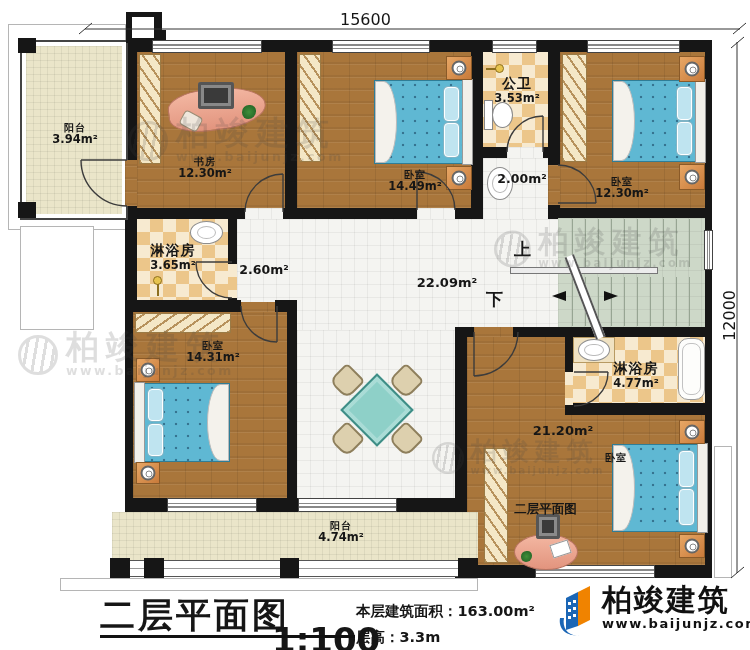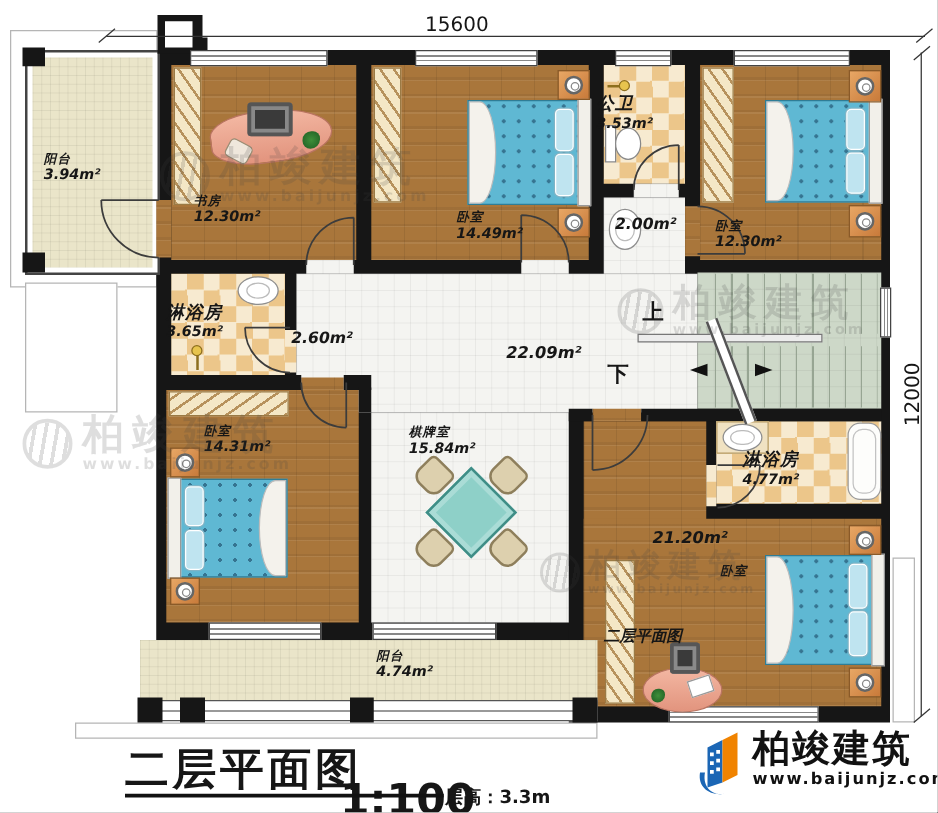--- a/index.html
+++ b/index.html
@@ -39,21 +39,21 @@
   .ns{background:linear-gradient(135deg,#e8a765,#c87a3a);border:1px solid #8a5a28;box-sizing:border-box;}
   .lamp{position:absolute;left:50%;top:50%;width:15px;height:15px;transform:translate(-50%,-50%);
     background:#fff;border:2px solid #666;border-radius:50%;box-sizing:border-box;}
   .lamp:after{content:"";position:absolute;left:3px;top:3px;width:5px;height:5px;border:1px solid #888;border-radius:50%;}
   .sink{background:#fff;border:1.5px solid #8e8e8e;border-radius:50%;box-sizing:border-box;}
   .sink:after{content:"";position:absolute;left:18%;top:18%;right:18%;bottom:18%;border:1px solid #bbb;border-radius:50%;}
   .tub{background:#fdfdfb;border:1.5px solid #9a9a9a;border-radius:10px;box-sizing:border-box;}
   .tub:after{content:"";position:absolute;left:3px;top:4px;right:3px;bottom:4px;border:1px solid #c2c2c2;border-radius:8px;}
   .chair{background:#ddd0ae;border:2px solid #8e7f5c;border-radius:5px 5px 9px 9px;box-sizing:border-box;transform:rotate(45deg);}
   
-  .rlabel{position:absolute;line-height:1.12;z-index:30;font-style:italic;}
+  .rlabel{position:absolute;text-align:center;line-height:1.12;z-index:30;}
   .rname{font-size:10px;font-weight:bold;letter-spacing:1px;white-space:nowrap;}
   .rarea{font-size:11.5px;font-weight:bold;white-space:nowrap;}
   .dirlabel{position:absolute;font-size:17px;font-weight:bold;z-index:30;}
   .dim{position:absolute;font-size:16px;font-weight:normal;z-index:30;}
   .wm{position:absolute;display:flex;align-items:center;gap:8px;opacity:.17;z-index:35;color:#444;pointer-events:none;}
   .wm .circ{width:40px;height:40px;border:3px solid #444;border-radius:50%;box-sizing:border-box;flex:0 0 auto;
     background:repeating-linear-gradient(100deg,transparent 0 6px,#444 6px 9px);}
   .wm .t1{font-size:33px;font-weight:bold;letter-spacing:7px;white-space:nowrap;line-height:1;}
   .wm .t2{font-size:12.5px;font-weight:bold;letter-spacing:2.5px;white-space:nowrap;line-height:1.3;}
   .footer-title{position:absolute;left:100px;top:592px;font-size:35px;font-weight:bold;letter-spacing:3px;z-index:40;}
@@ -287,24 +287,20 @@
   <div class="rlabel" style="left:233px;top:263px;width:62px;">
     <div class="rarea" style="font-size:12.5px;">2.60m²</div>
   </div>
   <div class="rlabel" style="left:405px;top:276px;width:84px;">
     <div class="rarea" style="font-size:13px;">22.09m²</div>
   </div>
   <div class="rlabel" style="left:163px;top:340px;width:100px;">
     <div class="rname">卧室</div>
     <div class="rarea">14.31m²</div>
   </div>
-  <div class="rlabel" style="left:327px;top:341px;width:100px;">
-    <div class="rname">棋牌室</div>
-    <div class="rarea">15.84m²</div>
-  </div>
   <div class="rlabel" style="left:594px;top:361px;width:84px;">
     <div class="rname" style="font-size:14px;">淋浴房</div>
     <div class="rarea">4.77m²</div>
   </div>
   <div class="rlabel" style="left:522px;top:424px;width:82px;">
     <div class="rarea" style="font-size:13px;">21.20m²</div>
   </div>
   <div class="rlabel" style="left:576px;top:452px;width:80px;">
     <div class="rname">卧室</div>
   </div>
@@ -341,20 +337,23 @@
     <div class="circ"></div>
     <div>
         <div class="t1">柏竣建筑</div>
          <div class="t2">www.baijunjz.com</div>
       </div>
   </div>
 
   <div class="footer-title">二层平面图</div>
   <div class="footer-scale">1:100</div>
   <div class="footer-line"></div>
+  <div class="fnote" style="left:356px;top:602px;">
+    <span>本层建筑面积：</span><span>163.00m²</span>
+  </div>
   <div class="fnote" style="left:356px;top:628px;">
     <span>层高：</span><span>3.3m</span>
   </div>
   <div class="brand">
     <svg width="40" height="54" viewBox="0 0 40 54">
       <path d="M4 34 C2 46 12 53 24 51 C12 53 6 44 8 34 Z" fill="#1b66b5"></path>
       <path d="M10 14 L22 8 L22 42 L10 46 Z" fill="#1b66b5"></path>
       <path d="M22 8 L34 2 L34 36 L22 42 Z" fill="#f08300"></path>
       <g fill="#fff">
         <rect x="12" y="18" width="3" height="3"></rect>

